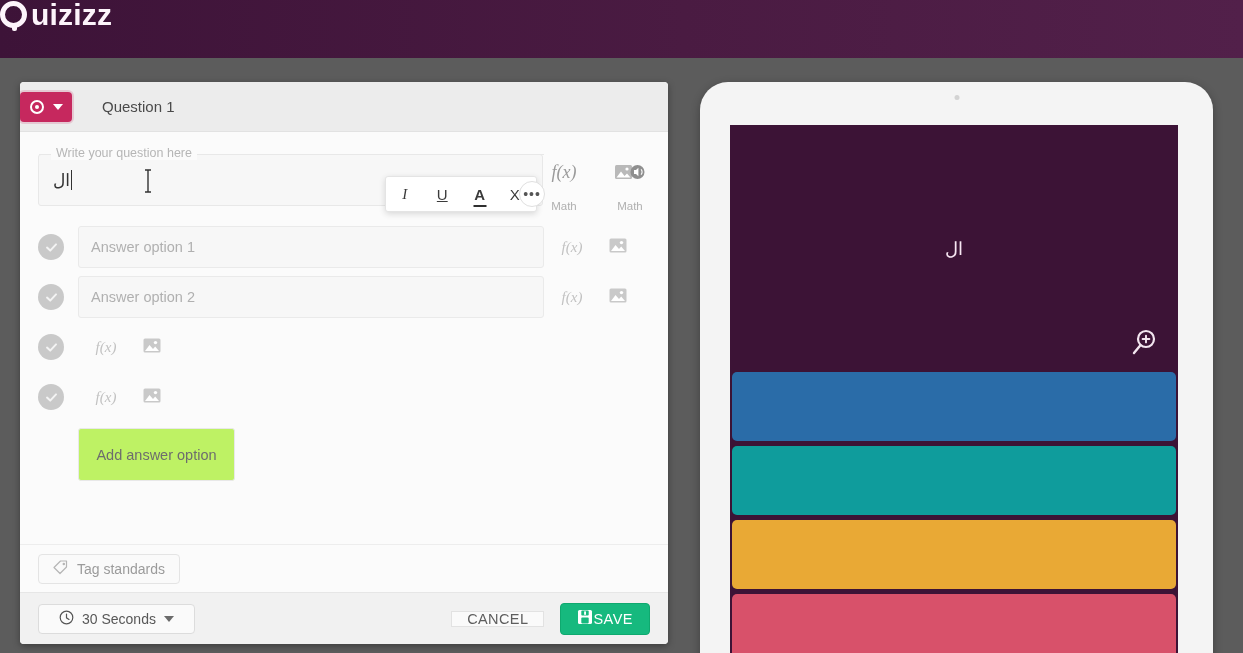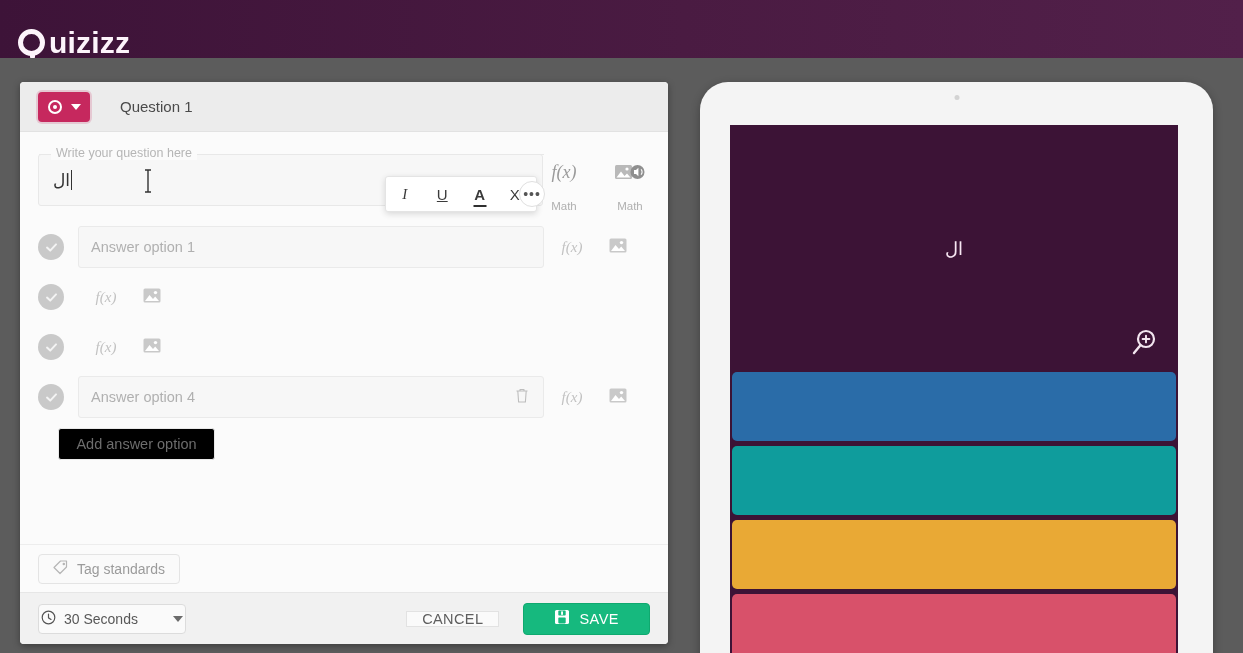--- a/index.html
+++ b/index.html
@@ -13,22 +13,21 @@
   }
 
   
   .app-header {
     position: absolute;
     top: 0; left: 0;
     width: 1243px;
     height: 58px;
     background: linear-gradient(90deg, #3d1338 0%, #4a1b42 55%, #52204a 100%);
     display: flex;
-    align-items: flex-end;
-    padding-left: 18px;
+    align-items: flex-start;
   }
   .logo {
     color: #fdf4fb;
     font-size: 30px;
     font-weight: bold;
     letter-spacing: 0.2px;
     display: flex;
     align-items: center;
   }
   .logo-q {
@@ -72,21 +71,20 @@
     border-radius: 4px;
     box-shadow: 0 2px 7px rgba(0,0,0,0.35);
     overflow: hidden;
   }
   .card-head {
     height: 50px;
     background: #ececec;
     border-bottom: 1px solid #e2e2e2;
     display: flex;
     align-items: center;
-    padding-left: 18px;
   }
   .qtype-btn {
     width: 52px; height: 30px;
     background: #c6285e;
     border-radius: 4px;
     display: flex;
     align-items: center;
     justify-content: space-around;
     padding: 0 5px;
     cursor: pointer;
@@ -294,24 +292,24 @@
     width: 24px;
     text-align: center;
     font-size: 15px;
     color: #c2c2c2;
     font-family: "Liberation Serif", serif;
     font-style: italic;
     cursor: pointer;
   }
 
   .add-option {
-    margin-left: 20px;
+    margin-left: 40px;
     margin-top: 6px;
-    width: 157px; height: 32px;
-    background: #000000;
+    width: 157px; height: 53px;
+    background: #bef264;
     border: 1px solid #e8e8e8;
     border-radius: 3px;
     display: flex;
     align-items: center;
     justify-content: center;
     font-size: 14.5px;
     color: #6d6d6d;
     cursor: pointer;
   }
 
@@ -353,21 +351,21 @@
   }
   .timer-select {
     height: 30px;
     min-width: 148px;
     background: #fafafa;
     border: 1px solid #dcdcdc;
     border-radius: 4px;
     display: flex;
     align-items: center;
     gap: 8px;
-    padding: 0 2px;
+    padding: 0 20px;
     font-size: 14px;
     color: #585858;
     cursor: pointer;
   }
   .timer-select .arrow {
     margin-left: auto;
     width: 0; height: 0;
     border-left: 5px solid transparent;
     border-right: 5px solid transparent;
     border-top: 6px solid #6b6b6b;
@@ -378,31 +376,30 @@
     padding: 0 15px;
     background: #fafafa;
     border: 1px solid #e2e2e2;
     border-radius: 0;
     display: flex;
     align-items: center;
     font-size: 14.5px;
     color: #5e5e5e;
     letter-spacing: 0.4px;
     cursor: pointer;
-    margin-right: 24px;
+    margin-right: 16px;
   }
   .save-btn {
     height: 32px;
-    padding: 0 30px;
+    padding: 0 16px;
     background: #16b97e;
     border: 1px solid #0fa96f;
     border-radius: 4px;
     display: flex;
     align-items: center;
-    gap: 9px;
     font-size: 14.5px;
     color: #ffffff;
     letter-spacing: 0.5px;
     cursor: pointer;
   }
 
   
   .tablet {
     position: absolute;
     left: 700px; top: 24px;
@@ -543,20 +540,21 @@
             </span>
           </span>
         </div>
 
         <div class="answer-row">
           <span class="check-circle">
             <svg width="15" height="15" viewBox="0 0 15 15">
                 <path d="M3 7.6 L6.2 10.6 L12 4.4" stroke="#f3f3f3" stroke-width="2" fill="none" stroke-linecap="round" stroke-linejoin="round"></path>
               </svg>
           </span>
+          <span class="answer-input">Answer option 2</span>
           <span class="row-tools">
             <span class="row-tool">f(x)</span>
             <span class="row-tool">
               <svg width="18" height="15" viewBox="0 0 18 15">
                   <rect x="0.5" y="0.5" width="17" height="14" rx="1.5" fill="#c9c9c9"></rect>
                   <circle cx="12.5" cy="4.6" r="1.7" fill="#ffffff"></circle>
                   <path d="M2 13 L6.5 7 L10 11 L12.2 8.6 L16 13 Z" fill="#ffffff"></path>
                 </svg>
             </span>
           </span>
@@ -578,28 +576,20 @@
                 </svg>
             </span>
           </span>
         </div>
 
         <div class="answer-row">
           <span class="check-circle">
             <svg width="15" height="15" viewBox="0 0 15 15">
                 <path d="M3 7.6 L6.2 10.6 L12 4.4" stroke="#f3f3f3" stroke-width="2" fill="none" stroke-linecap="round" stroke-linejoin="round"></path>
               </svg>
-          </span>
-          <span class="answer-input">
-            <span>Answer option 4</span>
-            <span class="trash">
-              <svg width="14" height="16" viewBox="0 0 14 16">
-                  <path d="M1.5 3.5 h11 M5 3.5 V2 h4 v1.5 M2.8 3.5 l0.8 11 h6.8 l0.8-11" stroke="#bdbdbd" stroke-width="1.1" fill="none" stroke-linejoin="round"></path>
-                </svg>
-            </span>
           </span>
           <span class="row-tools">
             <span class="row-tool">f(x)</span>
             <span class="row-tool">
               <svg width="18" height="15" viewBox="0 0 18 15">
                   <rect x="0.5" y="0.5" width="17" height="14" rx="1.5" fill="#c9c9c9"></rect>
                   <circle cx="12.5" cy="4.6" r="1.7" fill="#ffffff"></circle>
                   <path d="M2 13 L6.5 7 L10 11 L12.2 8.6 L16 13 Z" fill="#ffffff"></path>
                 </svg>
             </span>

